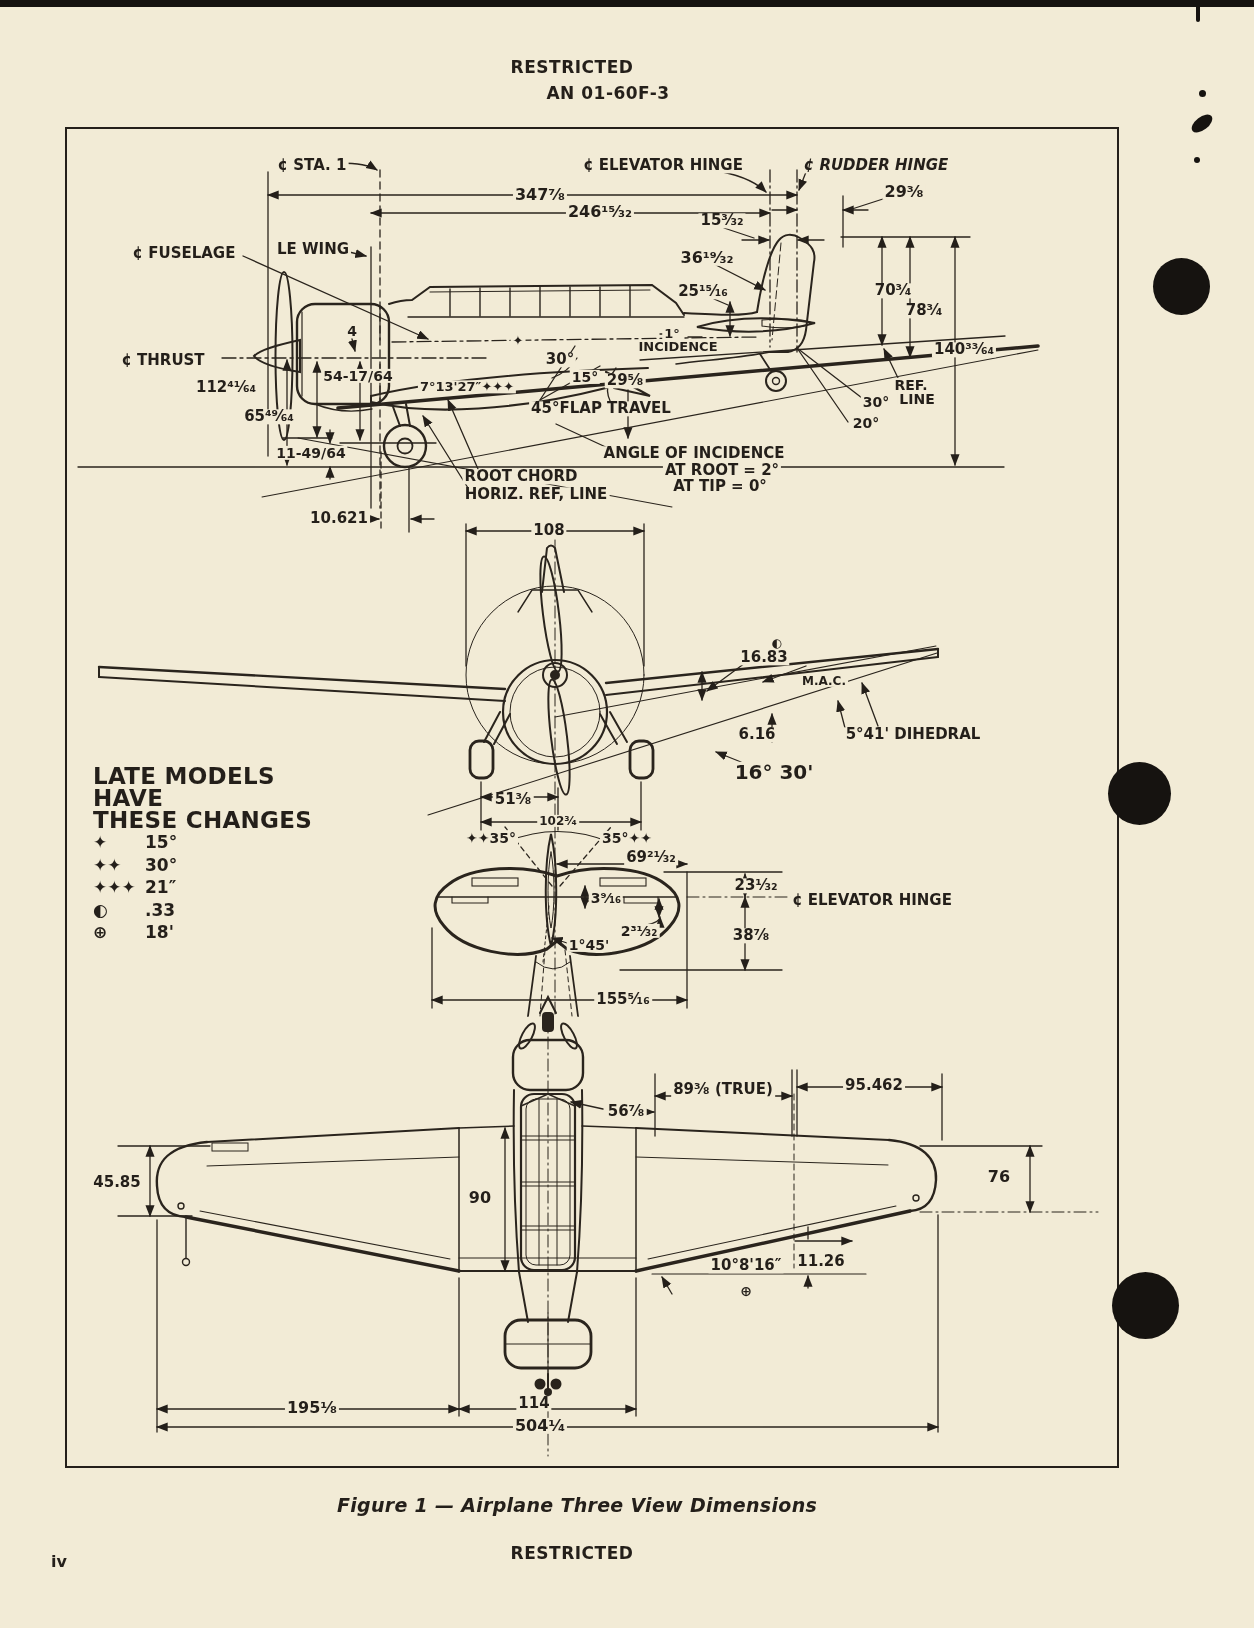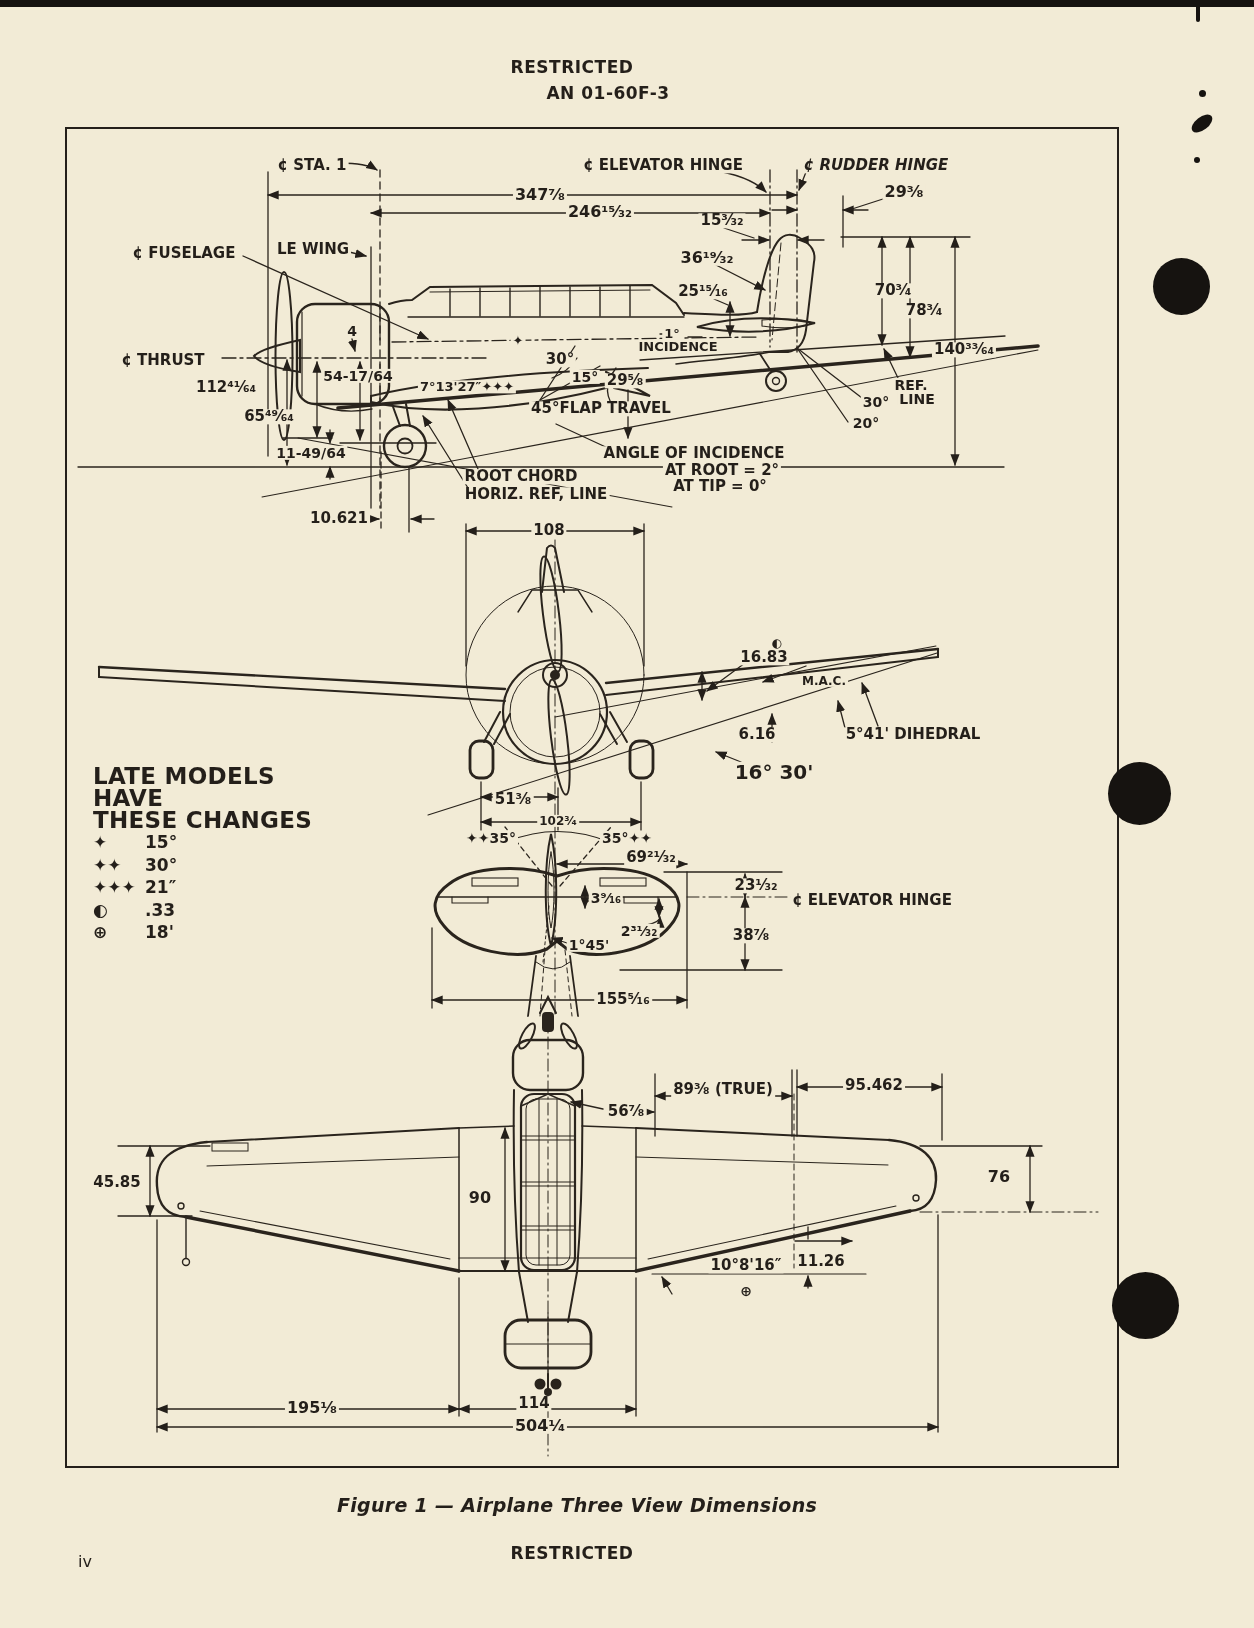--- a/index.html
+++ b/index.html
@@ -10,21 +10,21 @@
   #corner-tick{left:1196px;top:7px;width:4px;height:15px;background:#161310;border-radius:0 0 2px 2px;}
   #fig-border{left:65px;top:127px;width:1050px;height:1337px;border:2.5px solid #241f1a;background:transparent;}
   #drawing{left:0;top:0;width:1254px;height:1628px;pointer-events:none;}
   .lbl{position:absolute;transform:translate(-50%,-50%);font-weight:bold;font-size:14px;
        line-height:1.02;color:#241f1a;background:#f2ebd6;padding:0 2px;white-space:nowrap;}
   .ctr{transform:translate(-50%,-50%);white-space:nowrap;}
   #hdr1{left:572px;top:67px;font-weight:bold;font-size:17px;letter-spacing:.5px;}
   #hdr2{left:572px;top:93px;font-weight:bold;font-size:17px;letter-spacing:.5px;margin-left:36px;}
   #caption{left:577px;top:1505px;font-weight:bold;font-style:italic;font-size:19px;letter-spacing:.3px;}
   #footer{left:572px;top:1553px;font-weight:bold;font-size:17px;letter-spacing:.5px;}
-  #pageno{left:78px;top:1552px;font-weight:normal;font-size:16px;}
+  #pageno{left:51px;top:1552px;font-weight:bold;font-size:16px;}
   #legend{left:93px;top:765px;width:230px;}
   .leg-title{font-weight:bold;font-size:23px;line-height:22px;letter-spacing:.3px;}
   .leg-row{display:flex;font-weight:bold;font-size:17px;line-height:22.5px;}
   .leg-sym{width:52px;}
   .hole{background:#161310;border-radius:50%;}
   #hole1{left:1153px;top:258px;width:57px;height:57px;}
   #hole2{left:1108px;top:762px;width:63px;height:63px;}
   #hole3{left:1112px;top:1272px;width:67px;height:67px;}
   .blob{background:#161310;border-radius:50%;}
   #blob1{left:1190px;top:117px;width:24px;height:13px;transform:rotate(-38deg);}

